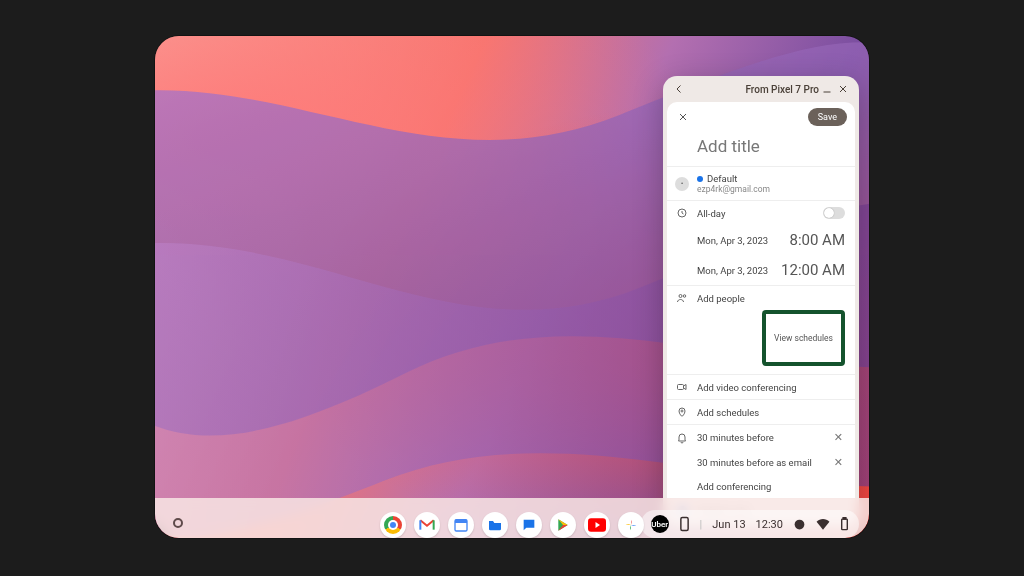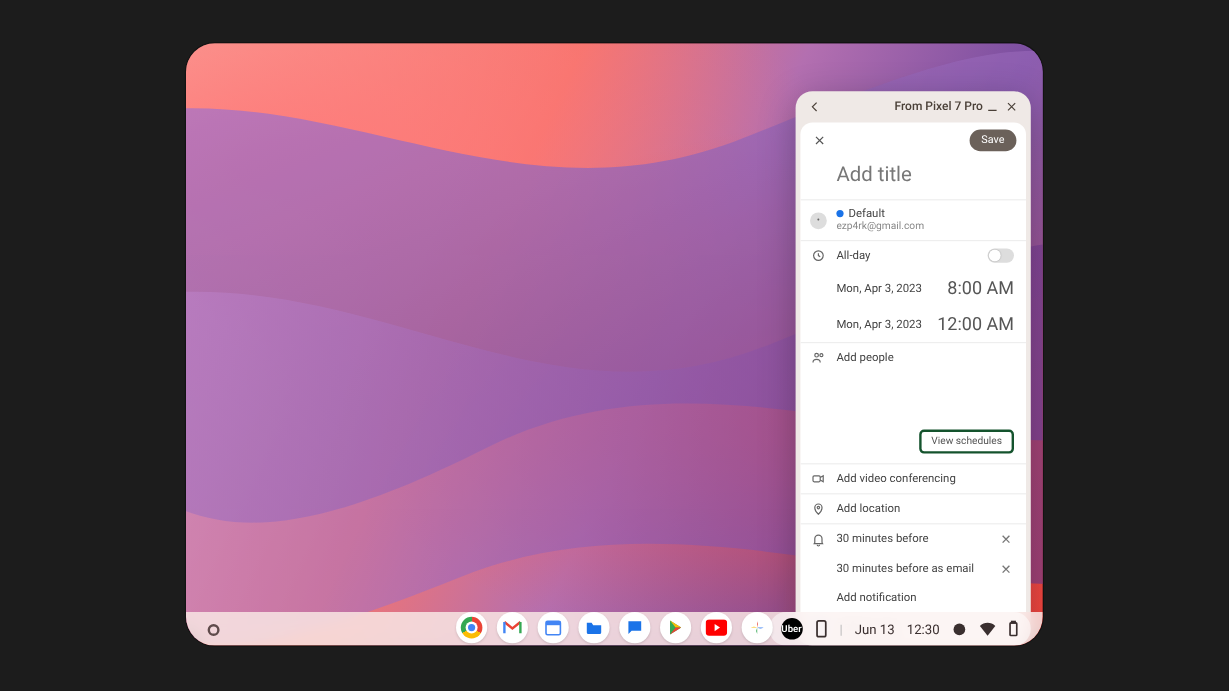--- a/index.html
+++ b/index.html
@@ -26,23 +26,23 @@
   }
   .wave {
     position: absolute; inset: -10%;
     filter: blur(0.5px);
     opacity: 0.9;
   }
   .wave svg { width: 100%; height: 100%; display: block; }
 
   
   #shelf {
-    position: absolute; left: 0; right: 0; bottom: 0; height: 28px;
+    position: absolute; left: 0; right: 0; bottom: 0; height: 40px;
     background: rgba(248,230,228,0.85);
-    display: flex; align-items: flex-start;
+    display: flex; align-items: flex-end;
     backdrop-filter: blur(6px);
   }
   #launcher {
     width: 30px; height: 30px; margin-left: 8px;
     border-radius: 50%; display:flex; align-items:center; justify-content:center;
   }
   #launcher .dot { width:10px;height:10px;border-radius:50%; border:2px solid #5f4b4b; }
   #app-icons { position:absolute; left:50%; transform:translateX(-50%); display:flex; gap:8px; align-items:center; }
   .app-icon {
     width:26px; height:26px; border-radius:50%; background:#fff;
@@ -117,22 +117,22 @@
   #top-actions .close { width:16px;height:16px;display:flex;align-items:center;justify-content:center;color:#555; }
   #save-btn {
     margin-left:auto;
     background:#6b615a; color:#fff;
     border:none; border-radius:10px;
     font-size:9px; padding:4px 10px;
     cursor:pointer;
   }
   .pill-outline {
     display:inline-block;
-    border:2px solid #14532d; border-radius:4px;
-    padding:3px 8px; font-size:8.5px; color:#555;margin-top:48px;
+    border:4px solid #14532d; border-radius:4px;
+    padding:19px 8px; font-size:8.5px; color:#555;
   }
   .toggle {
     width:22px;height:12px;border-radius:6px;background:#ddd;position:relative;flex:none;
   }
   .toggle::after{
     content:"";position:absolute;left:1px;top:1px;width:10px;height:10px;border-radius:50%;background:#fff;box-shadow:0 0 1px rgba(0,0,0,0.4);
   }
   .remove-x { color:#777; font-size:11px; padding:0 2px; }
   .blue-dot { width:9px;height:9px;border-radius:50%;background:#1a73e8;display:inline-block; }
   .avatar { width:14px;height:14px;border-radius:50%;background:#ddd;display:flex;align-items:center;justify-content:center;font-size:8px;color:#666;flex:none; }
@@ -263,40 +263,40 @@
       </div>
       <div class="sep full"></div>
 
       <div class="row">
         <div class="ico">
           <svg class="ic" viewBox="0 0 24 24" fill="none" stroke="#666" stroke-width="2">
               <path d="M12 21s-6-5-6-11a6 6 0 1 1 12 0c0 6-6 11-6 11z"></path>
               <circle cx="12" cy="10" r="2"></circle>
             </svg>
         </div>
-        <div class="lbl">Add location</div>
+        <div class="lbl">Add schedules</div>
       </div>
       <div class="sep full"></div>
 
       <div class="row">
         <div class="ico">
           <svg class="ic" viewBox="0 0 24 24" fill="none" stroke="#666" stroke-width="2">
               <path d="M6 16V10a6 6 0 1 1 12 0v6l1 2H5z"></path>
               <path d="M10 20a2 2 0 0 0 4 0"></path>
             </svg>
         </div>
         <div class="lbl">30 minutes before</div>
         <div class="remove-x">✕</div>
       </div>
       <div class="row indent">
         <div class="lbl">30 minutes before as email</div>
         <div class="remove-x">✕</div>
       </div>
       <div class="row indent">
-        <div class="lbl muted">Add notification</div>
+        <div class="lbl muted">Add conferencing</div>
       </div>
       <div class="sep full"></div>
 
       <div class="row">
         <div class="ico">
             <span class="blue-dot"></span>
           </div>
         <div class="lbl">Default color</div>
       </div>
     </div>

